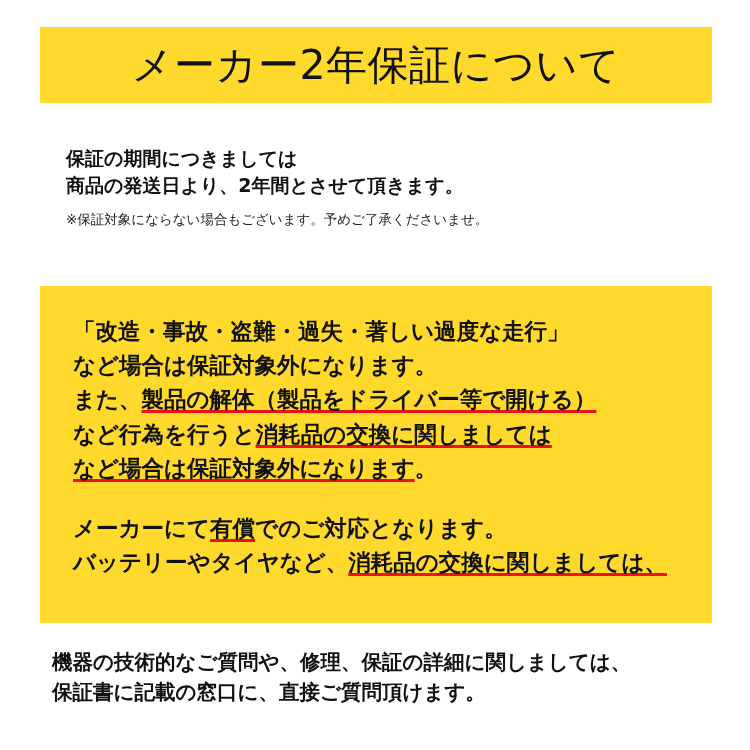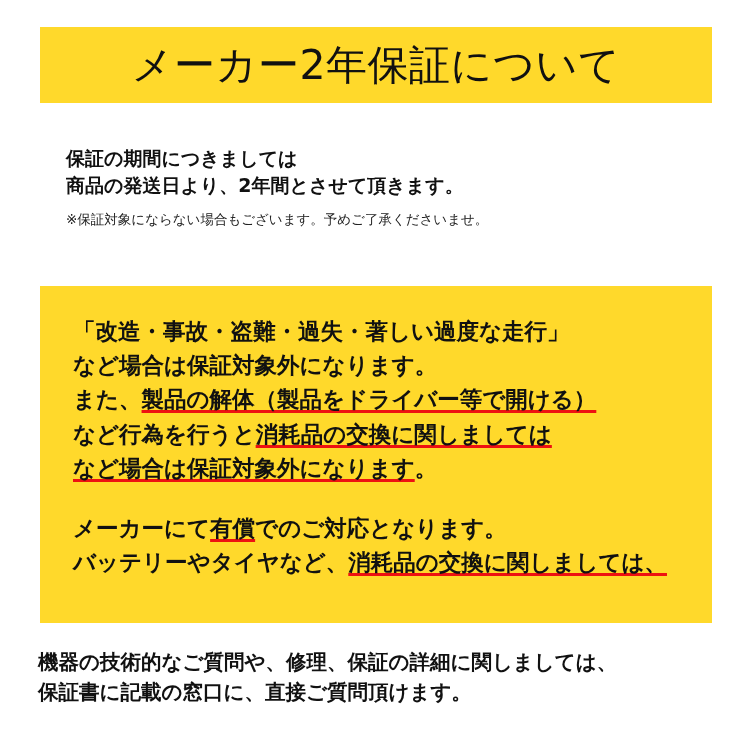--- a/index.html
+++ b/index.html
@@ -95,21 +95,21 @@
     text-decoration: underline;
     text-decoration-color: #ee1111;
     text-decoration-thickness: 2.5px;
     text-underline-offset: 3px;
     text-align: center;
   }
 
   
   .footer {
     position: absolute;
-    left: 38px;
+    left: 52px;
     top: 648px;
     width: 690px;
   }
   .fline {
     font-size: 20.5px;
     font-weight: bold;
     line-height: 1.45;
     color: #111111;
     white-space: nowrap;
   }

